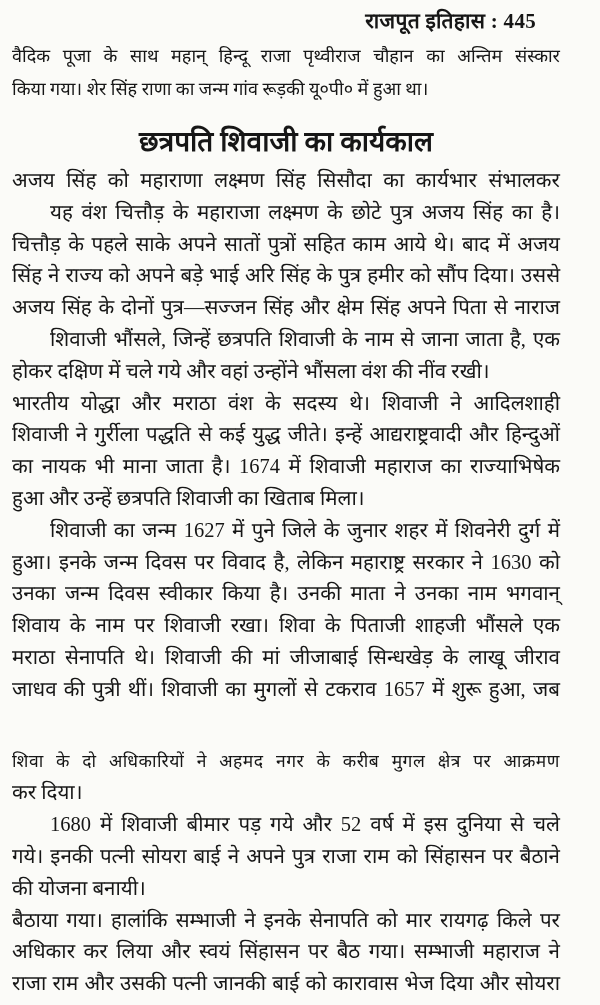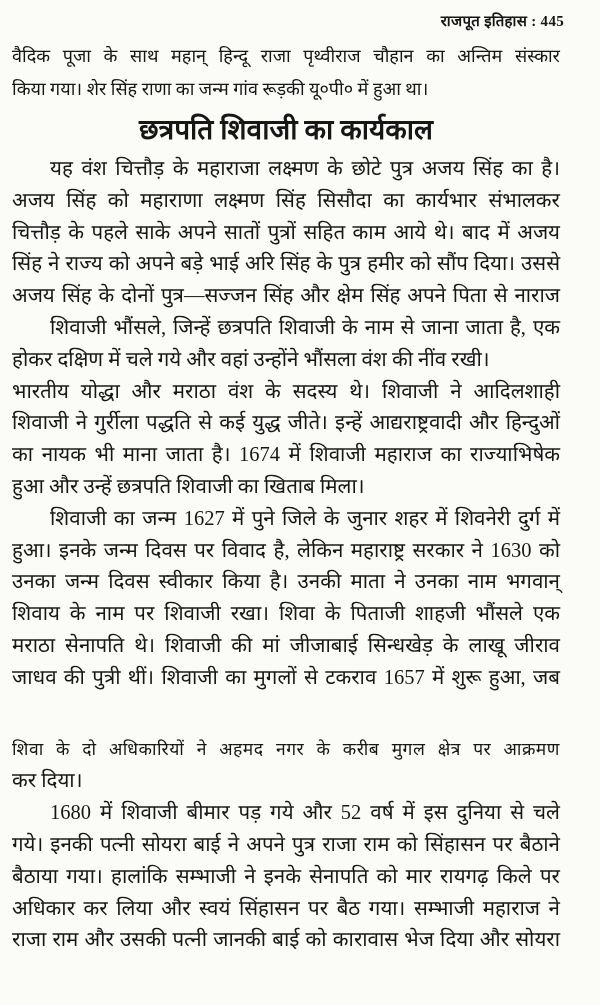--- a/index.html
+++ b/index.html
@@ -12,23 +12,23 @@
     width: 600px;
     height: 1005px;
     margin: 0 auto;
     background: #fbfbf8;
     color: #161616;
     font-family: "Liberation Serif", "DejaVu Sans", serif;
     overflow: hidden;
     box-sizing: border-box;
   }
   .running-header {
-    padding: 8px 36px 0 12px;
+    padding: 8px 64px 0 12px;
     text-align: right;
-    font-size: 15px;
+    font-size: 21px;
     font-weight: bold;
     line-height: 26px;
     letter-spacing: 0.3px;
   }
   .body-text {
     padding: 6px 40px 0 12px;
   }
   .line {
     font-size: 20.5px;
     line-height: 31.8px;
@@ -48,21 +48,21 @@
     font-size: 17.5px;
     letter-spacing: 0.5px;
     margin-top: 40px;
   }
   .intro .line {
     font-size: 18px;
     line-height: 33px;
     height: 33px;
   }
   .section-heading {
-    margin: 4px 0 3px 0;
+    margin: 16px 0 3px 0;
     text-align: center;
     font-size: 28px;
     font-weight: bold;
     line-height: 40px;
   }
 </style>
 </head>
 <body>
 
 <div class="page">
@@ -72,39 +72,40 @@
 
   <div class="body-text">
     <div class="intro" id="intro-paragraph">
         <div class="line">वैदिक पूजा के साथ महान् हिन्दू राजा पृथ्वीराज चौहान का अन्तिम संस्कार</div>
         <div class="line last">किया गया। शेर सिंह राणा का जन्म गांव रूड़की यू०पी० में हुआ था।</div>
       </div>
 
     <h1 class="section-heading">छत्रपति शिवाजी का कार्यकाल</h1>
 
     <div id="paragraphs">
+        <div class="line">अजय सिंह को महाराणा लक्ष्मण सिंह सिसौदा का कार्यभार संभालकर</div>
         <div class="line indent">यह वंश चित्तौड़ के महाराजा लक्ष्मण के छोटे पुत्र अजय सिंह का है।</div>
-        <div class="line">अजय सिंह को महाराणा लक्ष्मण सिंह सिसौदा का कार्यभार संभालकर</div>
         <div class="line">चित्तौड़ के पहले साके अपने सातों पुत्रों सहित काम आये थे। बाद में अजय</div>
         <div class="line">सिंह ने राज्य को अपने बड़े भाई अरि सिंह के पुत्र हमीर को सौंप दिया। उससे</div>
         <div class="line">अजय सिंह के दोनों पुत्र—सज्जन सिंह और क्षेम सिंह अपने पिता से नाराज</div>
         <div class="line indent">शिवाजी भौंसले, जिन्हें छत्रपति शिवाजी के नाम से जाना जाता है, एक</div>
         <div class="line last">होकर दक्षिण में चले गये और वहां उन्होंने भौंसला वंश की नींव रखी।</div>
         <div class="line">भारतीय योद्धा और मराठा वंश के सदस्य थे। शिवाजी ने आदिलशाही</div>
         <div class="line">शिवाजी ने गुर्रीला पद्धति से कई युद्ध जीते। इन्हें आद्यराष्ट्रवादी और हिन्दुओं</div>
         <div class="line">का नायक भी माना जाता है। 1674 में शिवाजी महाराज का राज्याभिषेक</div>
         <div class="line last">हुआ और उन्हें छत्रपति शिवाजी का खिताब मिला।</div>
         <div class="line indent">शिवाजी का जन्म 1627 में पुने जिले के जुनार शहर में शिवनेरी दुर्ग में</div>
         <div class="line">हुआ। इनके जन्म दिवस पर विवाद है, लेकिन महाराष्ट्र सरकार ने 1630 को</div>
         <div class="line">उनका जन्म दिवस स्वीकार किया है। उनकी माता ने उनका नाम भगवान्</div>
         <div class="line">शिवाय के नाम पर शिवाजी रखा। शिवा के पिताजी शाहजी भौंसले एक</div>
         <div class="line">मराठा सेनापति थे। शिवाजी की मां जीजाबाई सिन्धखेड़ के लाखू जीराव</div>
         <div class="line">जाधव की पुत्री थीं। शिवाजी का मुगलों से टकराव 1657 में शुरू हुआ, जब</div>
         <div class="line small">शिवा के दो अधिकारियों ने अहमद नगर के करीब मुगल क्षेत्र पर आक्रमण</div>
         <div class="line last">कर दिया।</div>
         <div class="line indent">1680 में शिवाजी बीमार पड़ गये और 52 वर्ष में इस दुनिया से चले</div>
         <div class="line">गये। इनकी पत्नी सोयरा बाई ने अपने पुत्र राजा राम को सिंहासन पर बैठाने</div>
+        <div class="line last">की योजना बनायी।</div>
         <div class="line">बैठाया गया। हालांकि सम्भाजी ने इनके सेनापति को मार रायगढ़ किले पर</div>
         <div class="line">अधिकार कर लिया और स्वयं सिंहासन पर बैठ गया। सम्भाजी महाराज ने</div>
         <div class="line">राजा राम और उसकी पत्नी जानकी बाई को कारावास भेज दिया और सोयरा</div>
       </div>
   </div>
 </div>
 
 </body></html>

